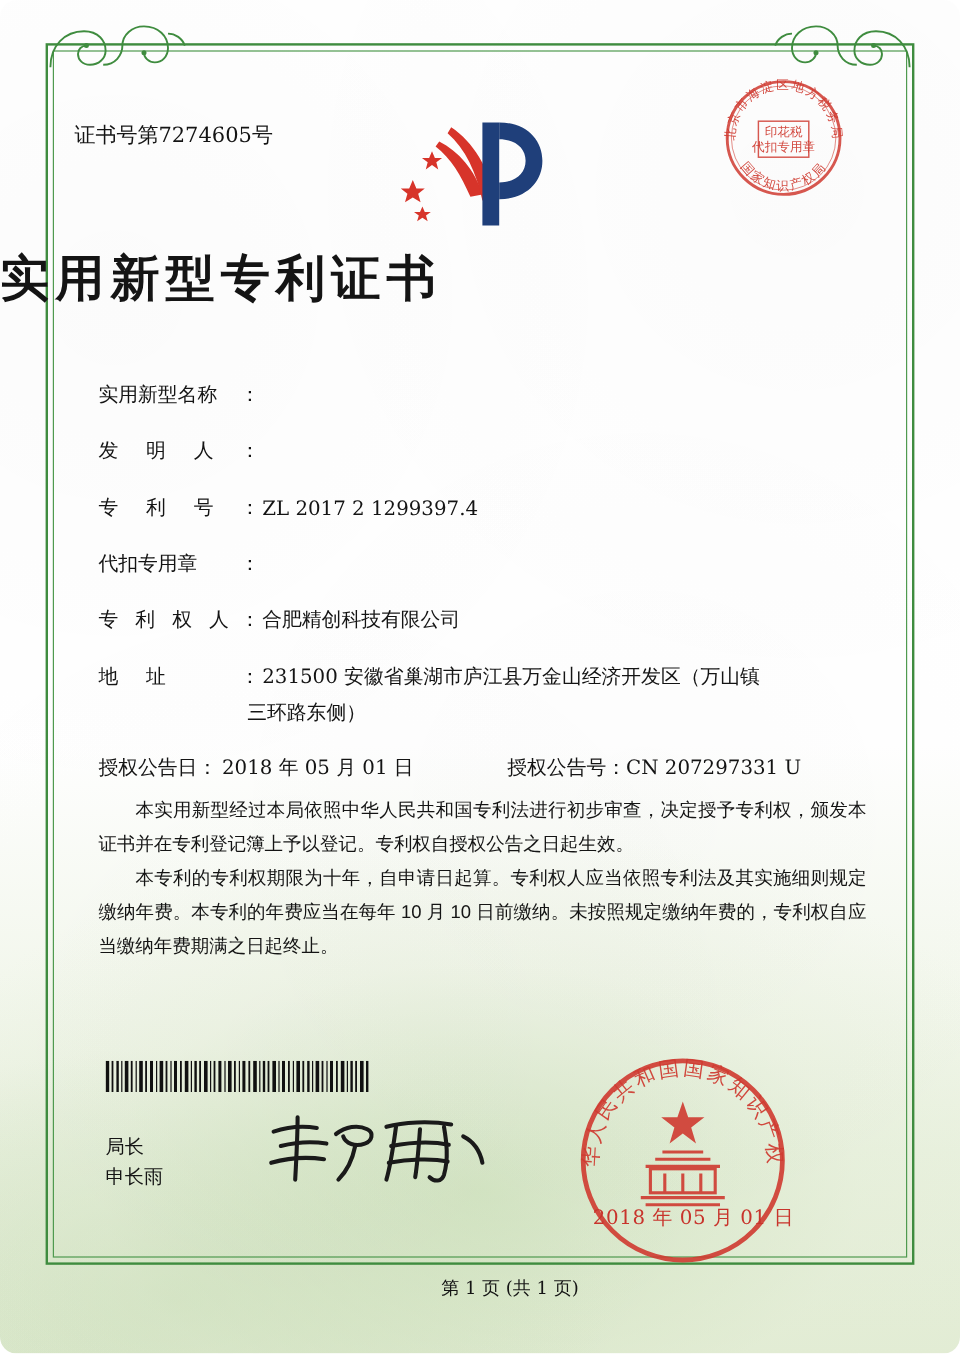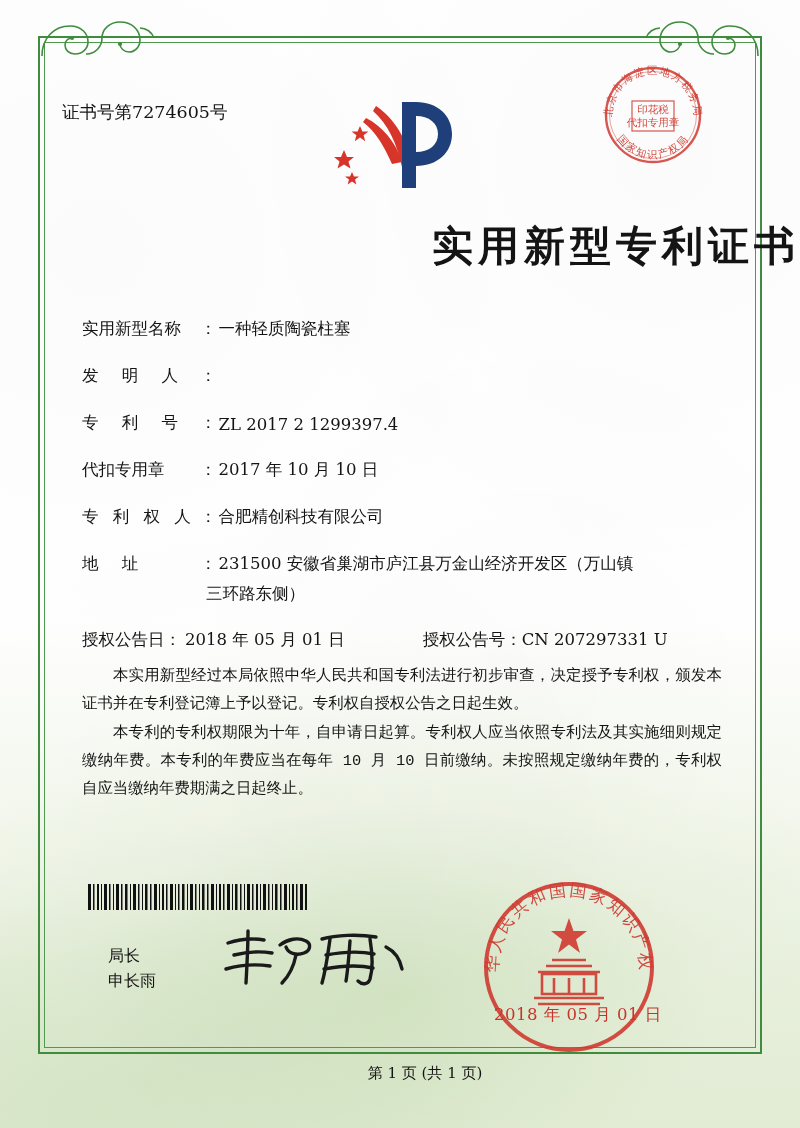--- a/index.html
+++ b/index.html
@@ -17,20 +17,21 @@
 
   #certificate {
     position: relative;
     width: 800px;
     height: 1128px;
     background:
       radial-gradient(ellipse 700px 420px at 50% 88%, rgba(196,219,176,0.55) 0%, rgba(226,236,212,0.28) 45%, rgba(255,255,255,0) 72%),
       radial-gradient(ellipse 520px 300px at 18% 96%, rgba(186,213,166,0.45) 0%, rgba(255,255,255,0) 70%),
       linear-gradient(180deg, #ffffff 0%, #ffffff 55%, #f4f8ee 72%, #e9f1df 85%, #e2ecd4 100%);
     overflow: hidden;
+    border-radius: 14px;
   }
 
   
   #paper-texture {
     position: absolute;
     inset: 0;
     background:
       radial-gradient(circle at 12% 22%, rgba(0,0,0,0.016) 0%, rgba(0,0,0,0) 40%),
       radial-gradient(circle at 83% 14%, rgba(0,0,0,0.014) 0%, rgba(0,0,0,0) 38%),
       radial-gradient(circle at 67% 61%, rgba(0,0,0,0.012) 0%, rgba(0,0,0,0) 45%),
@@ -86,42 +87,41 @@
     width: 118px;
     height: 118px;
   }
 
   
   #doc-title {
     position: absolute;
     left: 0;
     top: 205px;
     width: 800px;
-    text-align: right;
+    text-align: left;
     font-family: "DejaVu Serif", serif;
     font-weight: bold;
     font-size: 41px;
     letter-spacing: 5px;
     color: #141414;
-    margin-top: 14px;
   }
 
   
   #fields {
     position: absolute;
     left: 82px;
     top: 318px;
     width: 640px;
     font-size: 16.5px;
     font-family: "DejaVu Serif", serif;
     color: #141414;
   }
   .field-row {
     display: flex;
-    align-items: flex-end;
+    align-items: center;
     margin-bottom: 25px;
   }
   .field-label {
     width: 118px;
     flex: 0 0 118px;
     letter-spacing: 0px;
     white-space: nowrap;
   }
   .field-label.spaced { letter-spacing: 9px; }
   .field-label.spaced2 { letter-spacing: 4.5px; }
@@ -143,21 +143,21 @@
   #row-grant .grant-date-label { white-space: nowrap; }
   #row-grant .grant-date-value { margin-left: 4px; }
   #row-grant .grant-no-group { margin-left: 78px; white-space: nowrap; }
 
   
   #body-text {
     position: absolute;
     left: 82px;
     top: 662px;
     width: 640px;
-    font-family: Liberation Mono, monospace;
+    font-family: Liberation Sans, sans-serif;
     font-size: 15.4px;
     line-height: 28px;
     color: #141414;
     text-align: justify;
   }
   #body-text p {
     margin: 0 0 1px 0;
     text-indent: 31px;
   }
 
@@ -172,21 +172,20 @@
 
   
   #director-block {
     position: absolute;
     left: 88px;
     top: 943px;
     font-family: "DejaVu Serif", serif;
     font-size: 16px;
     line-height: 25px;
     color: #141414;
-    margin-left: 20px;
   }
   #signature {
     position: absolute;
     left: 218px;
     top: 925px;
     width: 200px;
     height: 66px;
   }
 
   
@@ -299,38 +298,36 @@
     </svg>
   </div>
 
   <div id="doc-title">实用新型专利证书</div>
 
   <div id="fields">
 
     <div class="field-row">
       <span class="field-label">实用新型名称</span>
       <span class="field-colon">：</span>
-      <span class="field-value">一种轻质陶瓷柱塞</span>
     </div>
 
     <div class="field-row">
       <span class="field-label spaced">发 明 人</span>
       <span class="field-colon">：</span>
     </div>
 
     <div class="field-row">
       <span class="field-label spaced">专 利 号</span>
       <span class="field-colon">：</span>
       <span class="field-value">ZL 2017 2 1299397.4</span>
     </div>
 
     <div class="field-row">
       <span class="field-label">代扣专用章</span>
       <span class="field-colon">：</span>
-      <span class="field-value">2017 年 10 月 10 日</span>
     </div>
 
     <div class="field-row">
       <span class="field-label spaced2">专 利 权 人</span>
       <span class="field-colon">：</span>
       <span class="field-value">合肥精创科技有限公司</span>
     </div>
 
     <div class="field-row">
       <span class="field-label spaced">地 址</span>

